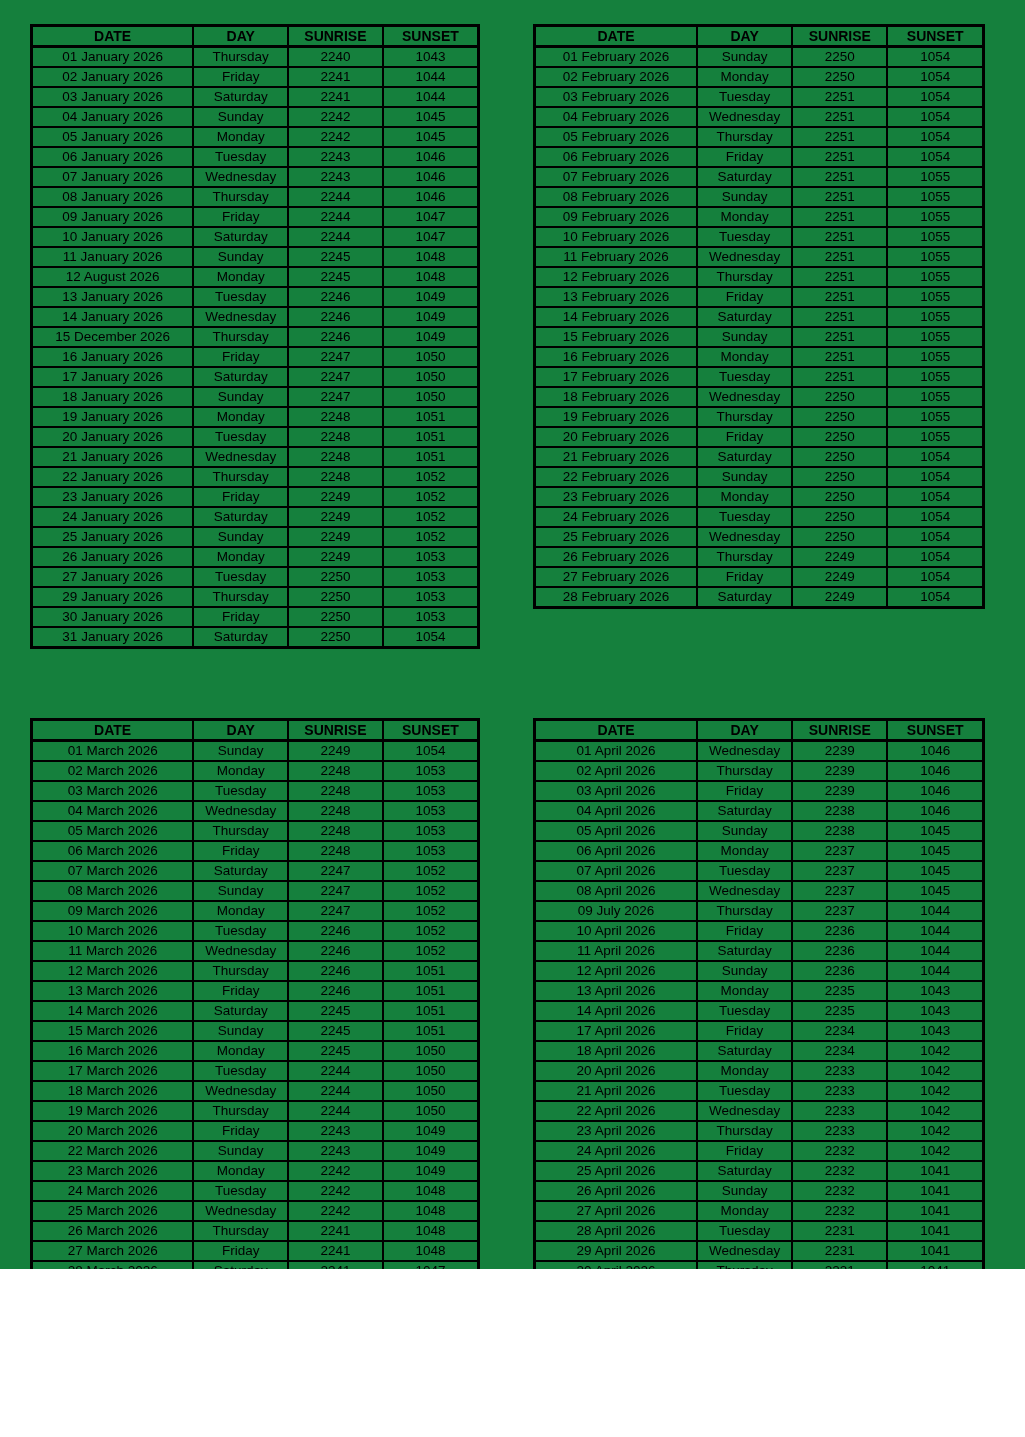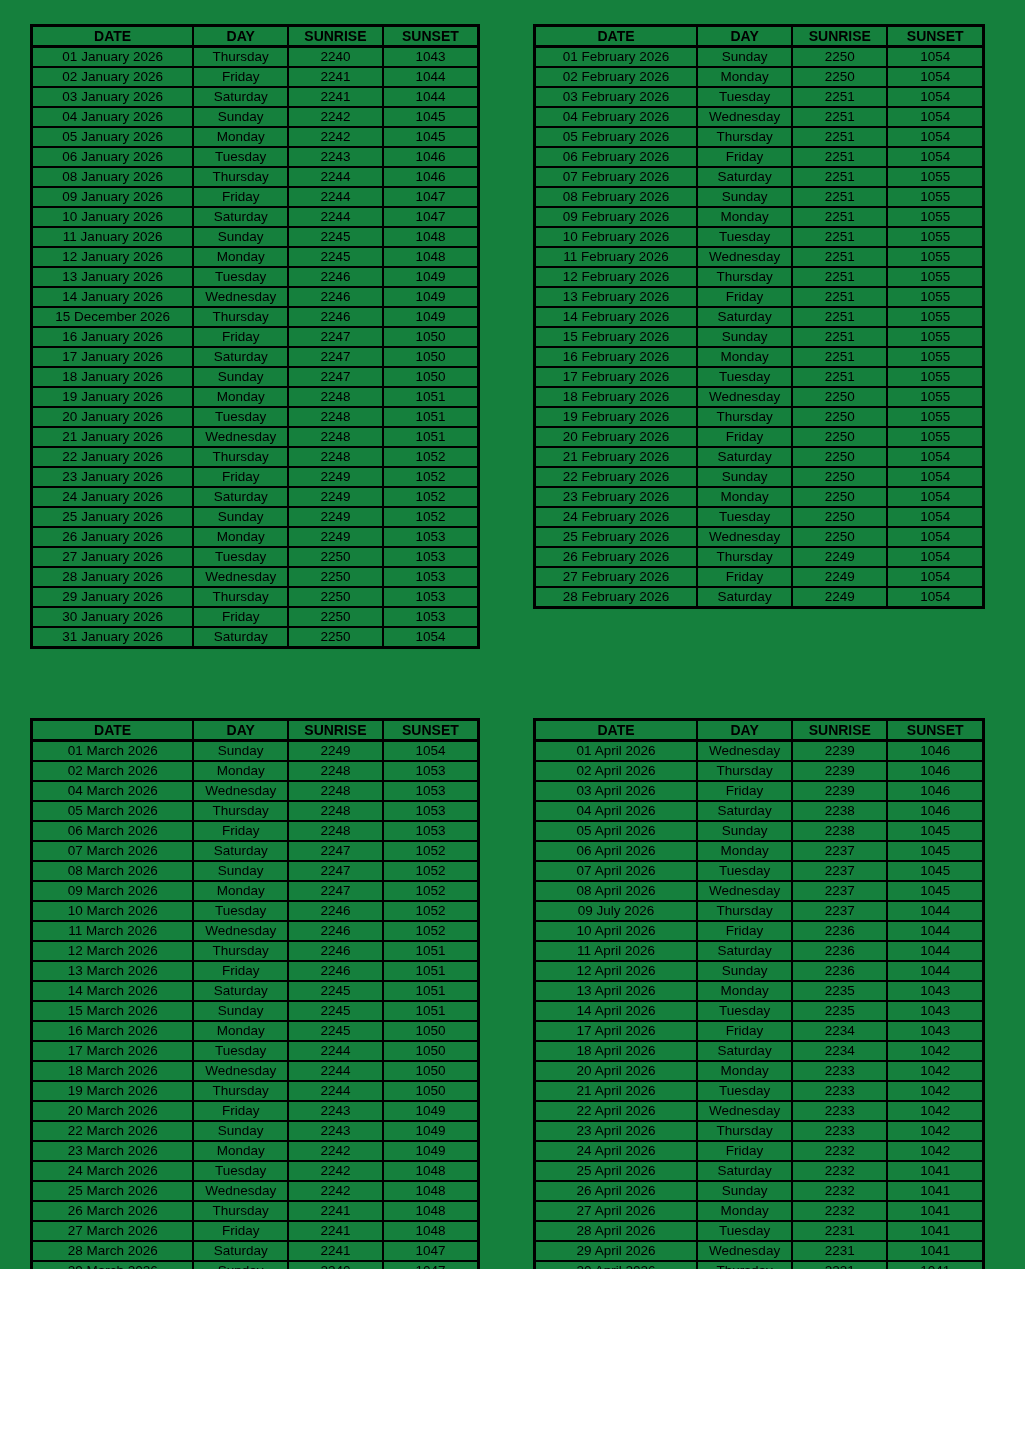--- a/index.html
+++ b/index.html
@@ -104,20 +104,26 @@
             <td>2242</td>
             <td>1045</td>
           </tr>
           <tr>
             <td>06 January 2026</td>
             <td>Tuesday</td>
             <td>2243</td>
             <td>1046</td>
           </tr>
           <tr>
+            <td>07 January 2026</td>
+            <td>Wednesday</td>
+            <td>2243</td>
+            <td>1046</td>
+          </tr>
+          <tr>
             <td>08 January 2026</td>
             <td>Thursday</td>
             <td>2244</td>
             <td>1046</td>
           </tr>
           <tr>
             <td>09 January 2026</td>
             <td>Friday</td>
             <td>2244</td>
             <td>1047</td>
@@ -128,21 +134,21 @@
             <td>2244</td>
             <td>1047</td>
           </tr>
           <tr>
             <td>11 January 2026</td>
             <td>Sunday</td>
             <td>2245</td>
             <td>1048</td>
           </tr>
           <tr>
-            <td>12 January 2026</td>
+            <td>12 August 2026</td>
             <td>Monday</td>
             <td>2245</td>
             <td>1048</td>
           </tr>
           <tr>
             <td>13 January 2026</td>
             <td>Tuesday</td>
             <td>2246</td>
             <td>1049</td>
           </tr>
@@ -220,26 +226,20 @@
           </tr>
           <tr>
             <td>26 January 2026</td>
             <td>Monday</td>
             <td>2249</td>
             <td>1053</td>
           </tr>
           <tr>
             <td>27 January 2026</td>
             <td>Tuesday</td>
-            <td>2250</td>
-            <td>1053</td>
-          </tr>
-          <tr>
-            <td>28 January 2026</td>
-            <td>Wednesday</td>
             <td>2250</td>
             <td>1053</td>
           </tr>
           <tr>
             <td>29 January 2026</td>
             <td>Thursday</td>
             <td>2250</td>
             <td>1053</td>
           </tr>
           <tr>
@@ -468,20 +468,26 @@
             <td>2249</td>
             <td>1054</td>
           </tr>
           <tr>
             <td>02 March 2026</td>
             <td>Monday</td>
             <td>2248</td>
             <td>1053</td>
           </tr>
           <tr>
+            <td>03 March 2026</td>
+            <td>Tuesday</td>
+            <td>2248</td>
+            <td>1053</td>
+          </tr>
+          <tr>
             <td>04 March 2026</td>
             <td>Wednesday</td>
             <td>2248</td>
             <td>1053</td>
           </tr>
           <tr>
             <td>05 March 2026</td>
             <td>Thursday</td>
             <td>2248</td>
             <td>1053</td>

